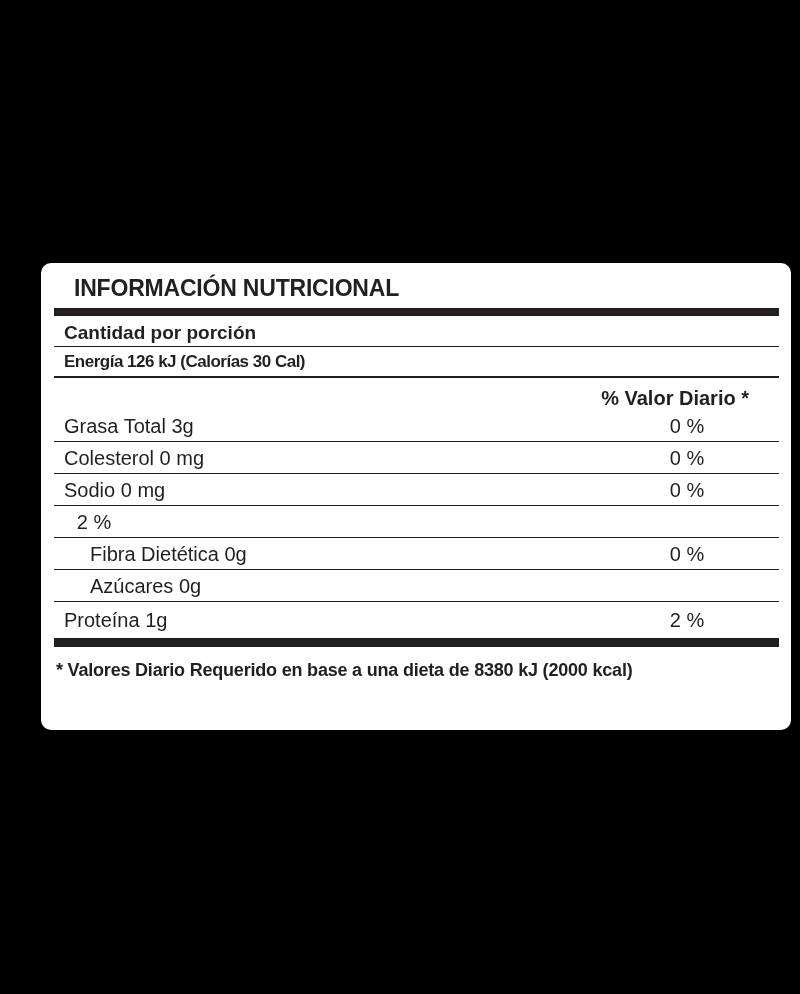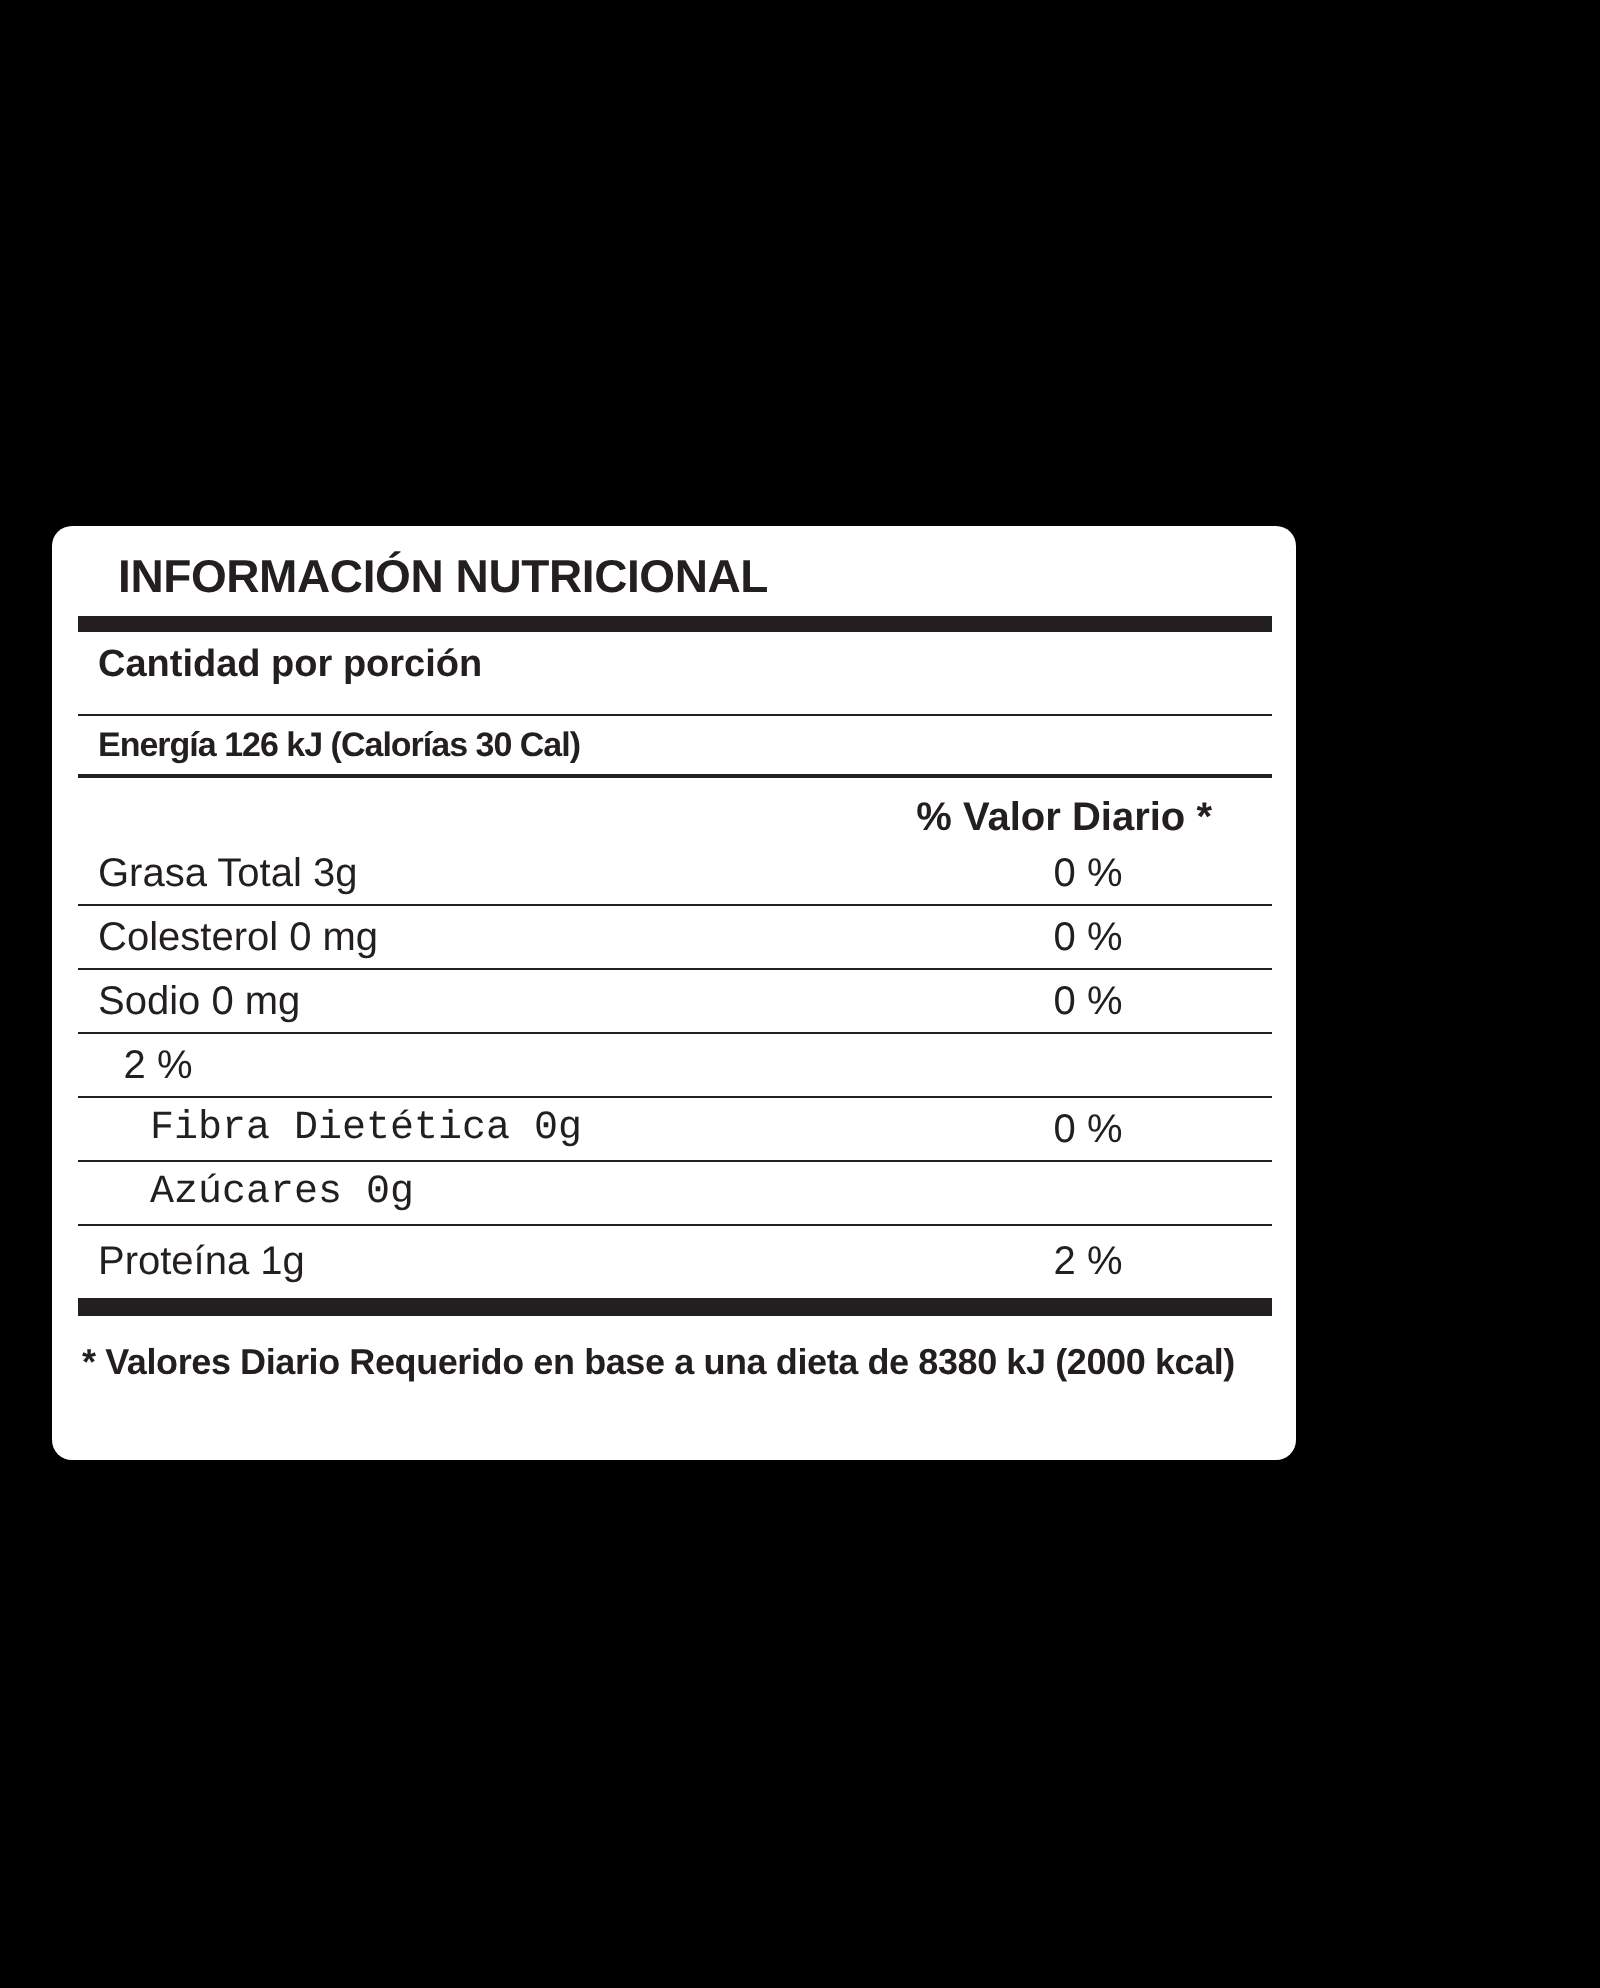--- a/index.html
+++ b/index.html
@@ -13,23 +13,23 @@
     width: 800px;
     height: 994px;
     background: var(--color-background);
     font-family: "Liberation Sans", sans-serif;
     color: var(--color-ink);
     position: relative;
     overflow: hidden;
   }
   .panel {
     position: absolute;
-    left: 26px;
+    left: 41px;
     top: 263px;
-    width: 622px;
+    width: 750px;
     height: 467px;
     background: var(--color-panel);
     border-radius: 10px;
   }
   .title {
     margin: 12px 33px 0 33px;
     font-size: 23px;
     font-weight: bold;
     line-height: 26px;
     letter-spacing: -0.2px;
@@ -44,21 +44,21 @@
     letter-spacing: -0.2px;
     white-space: nowrap;
   }
   .thick-bar {
     height: 8px;
     background: var(--color-ink);
     margin: 7px 12px 0 13px;
   }
   .section-label {
     margin: 2px 12px 0 13px;
-    padding: 4px 0 13px 10px;
+    padding: 4px 0 2px 10px;
     border-bottom: 1px solid var(--color-ink);
     font-size: 19px;
     font-weight: bold;
     line-height: 22px;
   }
   .energy-row {
     margin: 0 12px 0 13px;
     padding: 5px 8px 4px 10px;
     border-bottom: 2px solid var(--color-ink);
     display: flex;
@@ -83,21 +83,21 @@
   .row {
     display: flex;
     justify-content: space-between;
     align-items: center;
     height: 32px;
     border-bottom: 1px solid var(--color-ink);
     font-size: 20px;
     line-height: 24px;
   }
   .row .nutrient { padding-left: 10px; white-space: nowrap; }
-  .row.indent .nutrient { padding-left: 36px; font-family: Liberation Mono, monospace; }
+  .row.indent .nutrient { padding-left: 36px; }
   .row .dv {
     width: 80px;
     margin-right: 52px;
     text-align: center;
     white-space: nowrap;
   }
   .row.last {
     height: 36px;
     border-bottom: none;
   }

